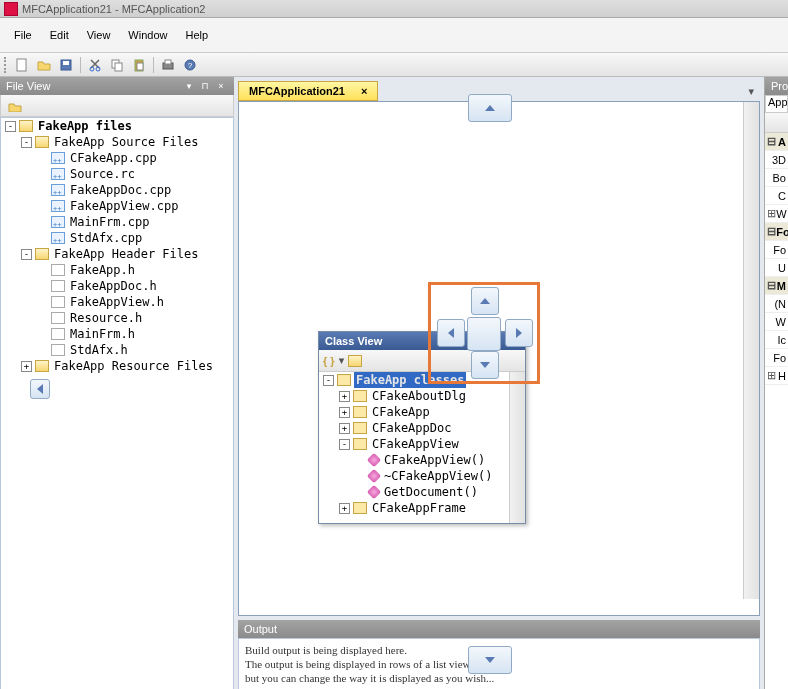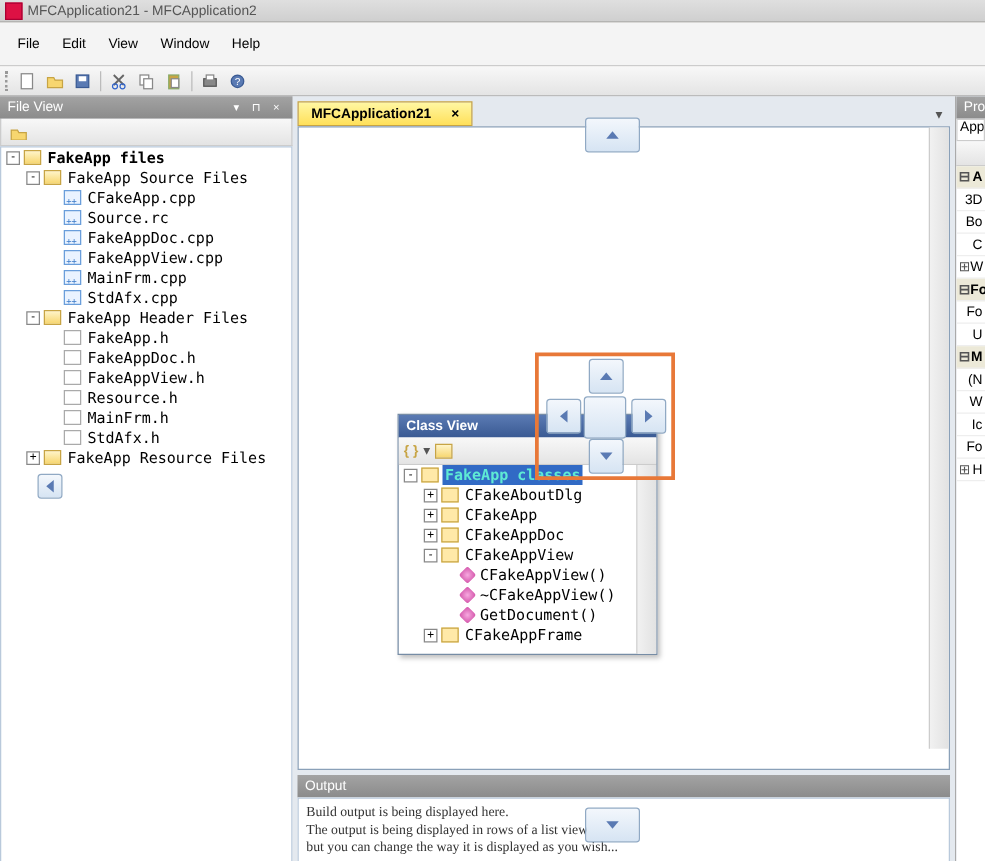--- a/index.html
+++ b/index.html
@@ -51,21 +51,21 @@
 .tree .tw.blank { border:none; background:transparent;}
 .icon-folder-open { width:14px; height:12px; background: linear-gradient(#fff4c8,#f7d66f); border:1px solid #c7a444; margin-right:3px;}
 .icon-folder { width:14px; height:12px; background: linear-gradient(#fff4c8,#f7d66f); border:1px solid #c7a444; margin-right:3px;}
 .icon-cpp { width:14px; height:12px; border:1px solid #6a9edb; background:#eaf3ff; margin-right:3px; position:relative;}
 .icon-cpp::after { content:"++"; font-size:7px; color:#3a7ac7; position:absolute; top:0; left:1px;}
 .icon-h { width:14px; height:12px; border:1px solid #aaa; background:#fff; margin-right:3px;}
 .icon-class { width:14px; height:12px; background:#ffe9a8; border:1px solid #c7a444; margin-right:3px;}
 .icon-method { width:10px; height:10px; background: radial-gradient(#f7a9e0,#d04fa6); border-radius:2px; margin-right:3px; transform: rotate(45deg);}
 .label { padding: 0 2px;}
 .label.bold { font-weight: bold;}
-.label.sel { background:#316ac5; color:#5eead4;}
+.label.sel { background:#316ac5; color:#e5e5e5;}
 
 
 .classview { position: absolute; left: 318px; top: 314px; width: 208px; height: 193px; border: 1px solid #768ca5; background:#fff; box-shadow: 2px 2px 4px rgba(0,0,0,0.25); display:flex; flex-direction:column; z-index:5;margin-top:17px;}
 .classview .cv-header { height:18px; background: linear-gradient(#5a7ab3,#3a5a93); color:#fff; display:flex; align-items:center; padding:0 6px; font-size:11px; font-weight:bold;}
 .classview .cv-toolbar { height:22px; background:linear-gradient(#f8f8f8,#e4e4e4); border-bottom:1px solid #ccc; display:flex; align-items:center; padding:0 4px; gap:4px;}
 .classview .cv-body { flex:1; overflow:hidden; font-family: "SimSun","NSimSun",monospace; font-size:12px;}
 .classview .cv-scroll { position:absolute; top:40px; right:0; bottom:0; width:16px; background:linear-gradient(90deg,#f1f1f1,#e2e2e2); border-left:1px solid #ccc;}
 
 
 .dock-overlay { position:absolute; left:428px; top:282px; width:112px; height:102px; border:3px solid #e87838; z-index:10;}

